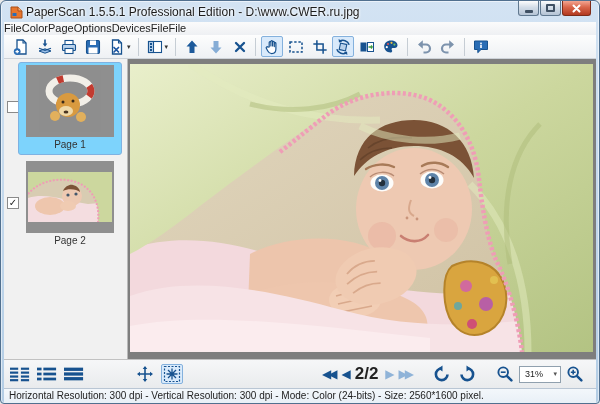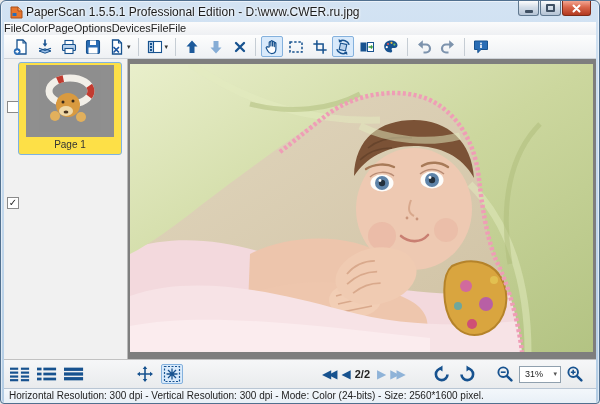--- a/index.html
+++ b/index.html
@@ -27,38 +27,38 @@
     background:linear-gradient(#fdfdfd,#eef1f4);border-bottom:1px solid #cdd2d8;padding-left:5px;}
   .tbtn{height:21px;min-width:21px;display:flex;align-items:center;justify-content:center;
     border:1px solid transparent;border-radius:2px;margin:0 1px;padding:0 1px;}
   .tbtn.active{background:#d9eafb;border-color:#84b1dd;}
   .caret{font-size:7px;color:#333;margin-left:1px;}
   .tsep{width:1px;height:18px;background:#c6cdd4;margin:0 4px;flex:0 0 auto;}
   
   .content{position:absolute;top:58px;left:3px;right:3px;height:300px;display:flex;}
   .thumb-panel{width:124px;background:#f1f1f1;border-right:1px solid #b9b9b9;position:relative;flex:0 0 auto;}
   .thumb-item{position:absolute;left:14px;width:104px;height:93px;border:1px solid transparent;border-radius:3px;text-align:center;}
-  .thumb-item.selected{border-color:#7eb2e2;background:#fde047;}
+  .thumb-item.selected{border-color:#7eb2e2;background:#7dd3fc;}
   .tbox{width:88px;height:72px;margin:2px auto 0;background:#8f8f8f;display:flex;align-items:center;justify-content:center;overflow:hidden;}
   .tlabel{font-size:10px;color:#333;line-height:16px;}
   .thumb-check{position:absolute;left:3px;width:12px;height:12px;background:#fff;border:1px solid #8a8a8a;
     font-size:10px;line-height:10px;text-align:center;color:#222;}
   .main-view{flex:1 1 auto;background:#7e7e7e;position:relative;overflow:hidden;}
   .photo{position:absolute;left:2px;top:5px;display:block;}
   
   .bottom-bar{position:absolute;top:358px;left:3px;right:3px;height:29px;
     background:linear-gradient(#f6f7f8,#e9ebed);border-top:1px solid #c2c2c2;}
   .list-icons{position:absolute;left:6px;top:6px;display:flex;gap:7px;}
   .pan-fit{position:absolute;left:130px;top:4px;display:flex;gap:5px;}
   .bbtn{width:22px;height:20px;display:flex;align-items:center;justify-content:center;border:1px solid transparent;border-radius:2px;}
   .bbtn.active{border-color:#84b1dd;background:#d9eafb;}
   .nav{position:absolute;left:318px;top:4px;display:flex;align-items:center;gap:7px;height:20px;}
   .arr{font-size:12px;color:#17528f;letter-spacing:-3px;line-height:20px;}
   .arr.disabled{color:#8fb3d8;}
-  .page-ind{font-size:11px;font-weight:bold;color:#222;}
+  .page-ind{font-size:17px;font-weight:bold;color:#222;}
   .right-tools{position:absolute;right:10px;top:4px;display:flex;align-items:center;gap:3px;height:20px;}
   .gap10{width:10px;}
   .zoom-combo{width:42px;height:17px;background:#fff;border:1px solid #90a0ae;display:flex;align-items:center;
     font-size:9px;color:#222;padding-left:5px;}
   .zoom-combo .cc{margin-left:auto;padding-right:3px;font-size:7px;color:#555;}
   
   .statusbar{position:absolute;top:387px;left:3px;right:3px;height:28px;
     background:linear-gradient(#f3f7fb,#dfe9f3);border-top:1px solid #b9c6d4;
     font-size:10px;color:#222;line-height:13px;padding-left:5px;white-space:nowrap;overflow:hidden;}
 </style>
@@ -247,20 +247,37 @@
             <ellipse cx="27" cy="41" rx="7" ry="5" fill="#f0d9a8"></ellipse>
             <circle cx="24" cy="32" r="1.5" fill="#3a2a18"></circle>
             <circle cx="34" cy="31" r="1.5" fill="#3a2a18"></circle>
             <ellipse cx="27" cy="42" rx="2.4" ry="1.6" fill="#4a3520"></ellipse>
           </svg>
         </div>
         <div class="tlabel">Page 1</div>
       </div>
 
       <div class="thumb-check" style="top:138px;">✓</div>
+      <div class="thumb-item" style="top:99px;">
+        <div class="tbox">
+          <svg width="84" height="50" viewBox="0 0 84 50">
+            <rect width="84" height="50" fill="#d8ccb2"></rect>
+            <path d="M0 26C20 20 40 30 60 32L84 30V50H0Z" fill="#f4dde0"></path>
+            <ellipse cx="22" cy="34" rx="15" ry="9" fill="#eec6ad"></ellipse>
+            <circle cx="44" cy="24" r="10" fill="#eec9b2"></circle>
+            <path d="M35 19c2-5 7-7 10-6 4 1 7 4 7 7-3-3-12-4-17-1z" fill="#7b5236"></path>
+            <circle cx="40" cy="23" r="1.6" fill="#44576b"></circle>
+            <circle cx="48" cy="22" r="1.6" fill="#44576b"></circle>
+            <ellipse cx="40" cy="34" rx="8" ry="5" fill="#f0cbb2"></ellipse>
+            <path d="M0 0h84v50h-14c2-20-6-34-22-40C30 4 10 10 0 22Z" fill="#ccd79e"></path>
+            <path d="M0 22C10 10 30 4 48 10c16 6 24 20 22 40" fill="none" stroke="#ef9db6" stroke-width="2" stroke-dasharray="2 1.6"></path>
+          </svg>
+        </div>
+        <div class="tlabel">Page 2</div>
+      </div>
     </div>
 
     <div class="main-view">
       <svg class="photo" width="463" height="288" viewBox="0 0 463 288">
         <defs>
           <linearGradient id="bgbeige" x1="0" y1="0" x2="1" y2="1">
             <stop offset="0" stop-color="#e3d8c0"></stop>
               <stop offset="1" stop-color="#cdbfa0"></stop>
           </linearGradient>
           <linearGradient id="greeng" x1="0" y1="0" x2="1" y2="1">

